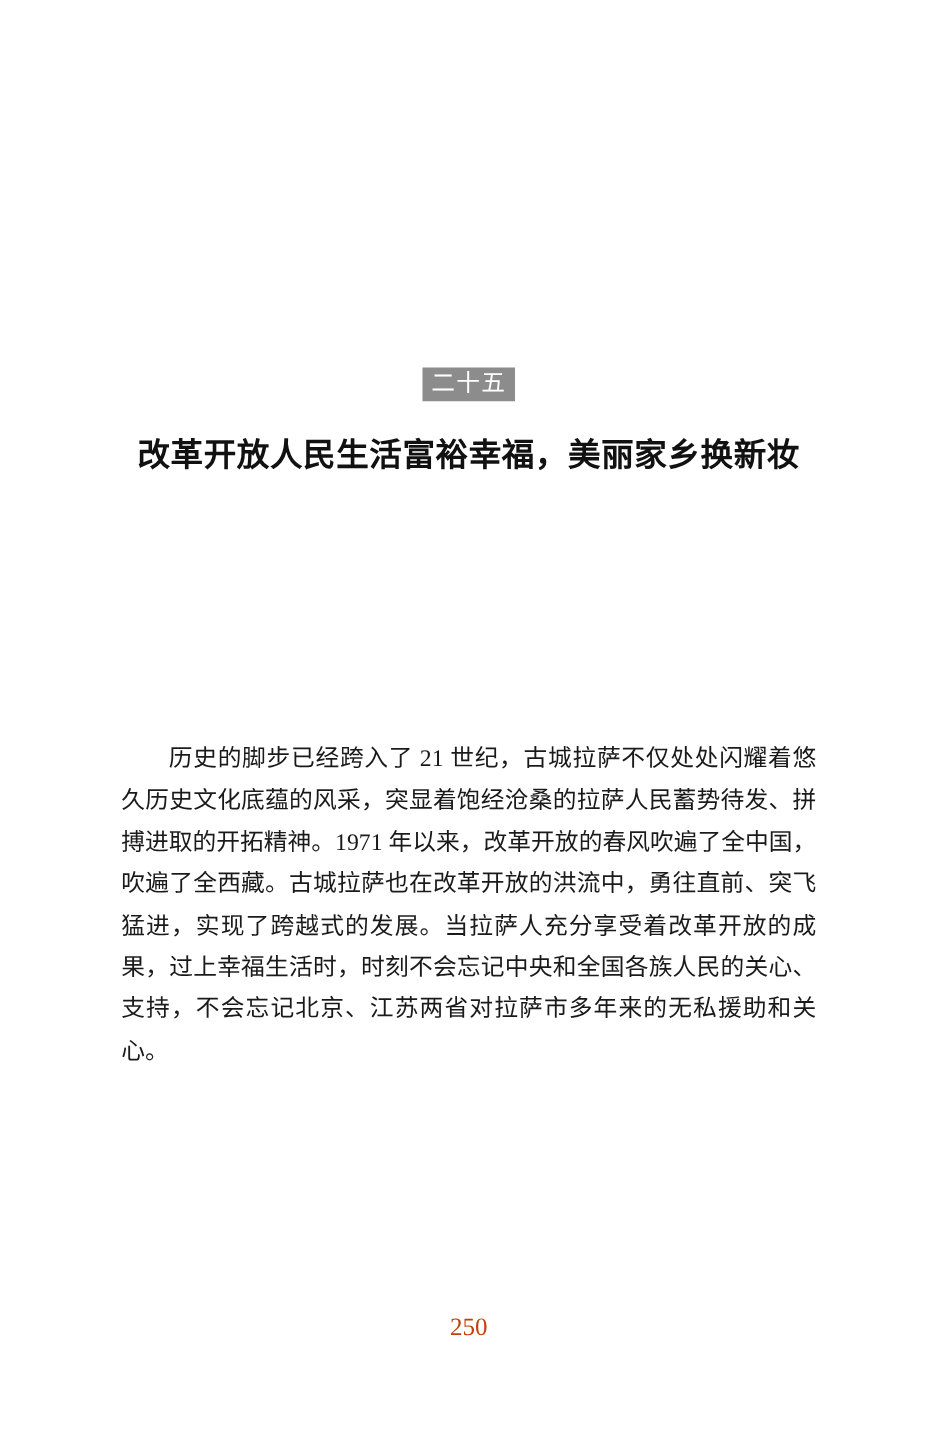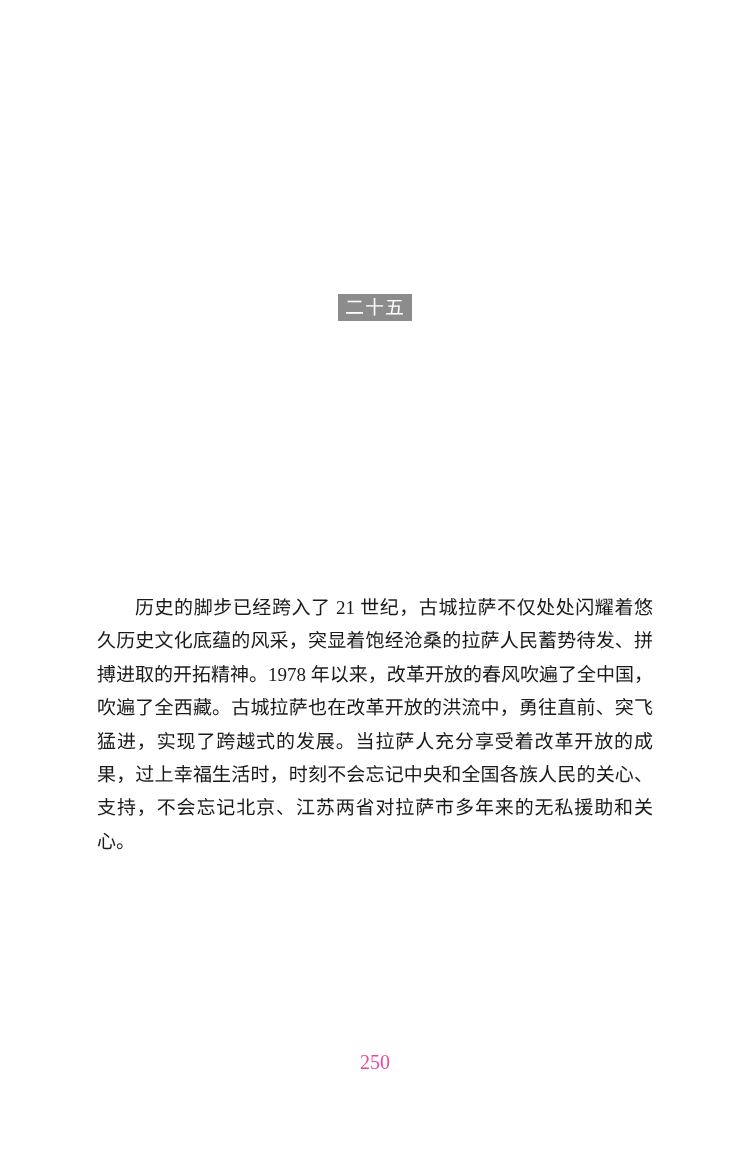--- a/index.html
+++ b/index.html
@@ -56,30 +56,31 @@
     padding: 0;
     text-indent: 2em;
   }
   .page-number {
     position: absolute;
     top: 1051px;
     left: 0;
     width: 100%;
     text-align: center;
     font-size: 20px;
-    color: #ec4899;
+    color: #c2410c;
   }
 </style>
 </head>
 <body>
 
 <div class="page">
 
   <div class="chapter-badge">二十五</div>
 
+  <h1 class="chapter-title">改革开放人民生活富裕幸福，美丽家乡换新妆</h1>
 
   <div class="body-text">
-    <p>历史的脚步已经跨入了 21 世纪，古城拉萨不仅处处闪耀着悠久历史文化底蕴的风采，突显着饱经沧桑的拉萨人民蓄势待发、拼搏进取的开拓精神。1978 年以来，改革开放的春风吹遍了全中国，吹遍了全西藏。古城拉萨也在改革开放的洪流中，勇往直前、突飞猛进，实现了跨越式的发展。当拉萨人充分享受着改革开放的成果，过上幸福生活时，时刻不会忘记中央和全国各族人民的关心、支持，不会忘记北京、江苏两省对拉萨市多年来的无私援助和关心。</p>
+    <p>历史的脚步已经跨入了 21 世纪，古城拉萨不仅处处闪耀着悠久历史文化底蕴的风采，突显着饱经沧桑的拉萨人民蓄势待发、拼搏进取的开拓精神。1971 年以来，改革开放的春风吹遍了全中国，吹遍了全西藏。古城拉萨也在改革开放的洪流中，勇往直前、突飞猛进，实现了跨越式的发展。当拉萨人充分享受着改革开放的成果，过上幸福生活时，时刻不会忘记中央和全国各族人民的关心、支持，不会忘记北京、江苏两省对拉萨市多年来的无私援助和关心。</p>
   </div>
 
   <div class="page-number">250</div>
 
 </div>
 
 </body></html>

